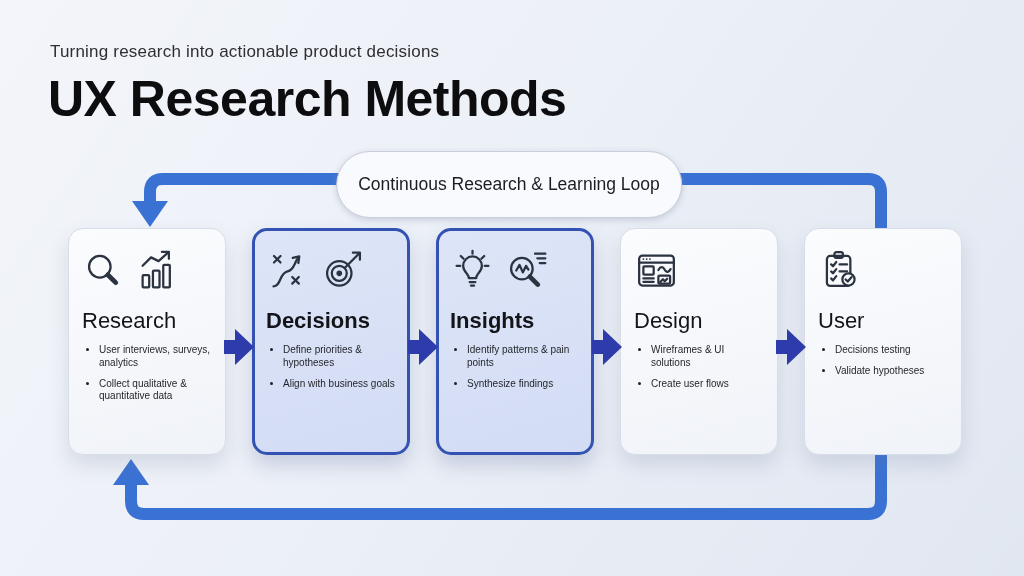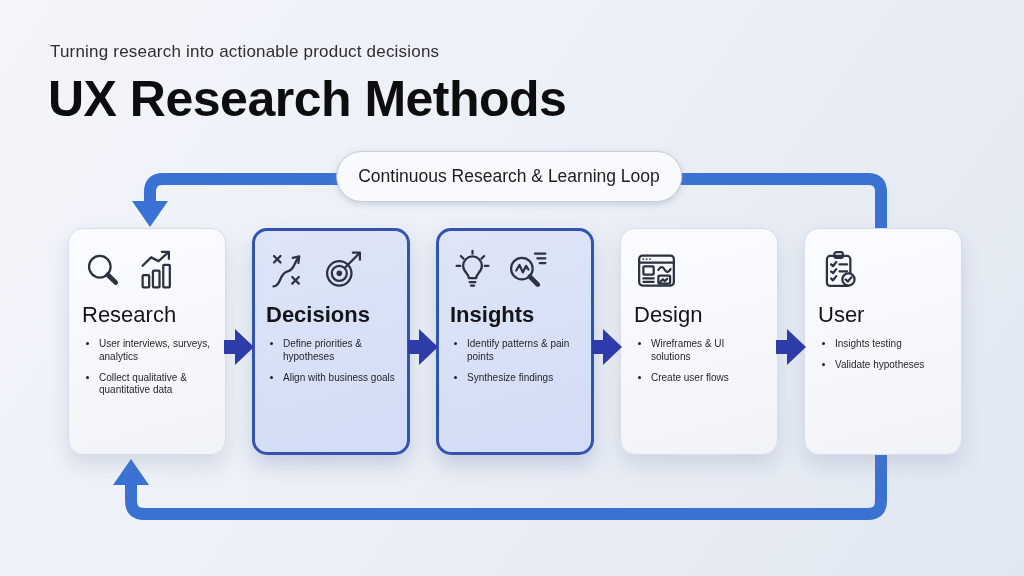--- a/index.html
+++ b/index.html
@@ -13,38 +13,38 @@
 
   .overlay-svg{position:absolute;left:0;top:0;z-index:1;}
   .arrows-svg{position:absolute;left:0;top:0;z-index:3;pointer-events:none;}
   .loop-line{fill:none;stroke:var(--loop-blue);stroke-width:12;}
   .loop-head{fill:var(--loop-blue);stroke:none;}
   .flow-arrow-shape{fill:var(--arrow-navy);stroke:none;}
 
   .loop-pill{
     position:absolute;left:509px;top:151px;transform:translateX(-50%);
     z-index:4;background:#f8fafd;border:1px solid #c8cedb;border-radius:999px;
-    height:33px;line-height:33px;padding:8px 21px;font-size:17.5px;color:#1c1d21;
+    height:33px;line-height:33px;padding:16px 21px;font-size:17.5px;color:#1c1d21;
     white-space:nowrap;box-shadow:0 2px 6px rgba(130,142,170,.35);
   }
 
   .cards-row{position:absolute;left:68px;top:228px;z-index:2;display:flex;gap:26px;}
   .card{
     width:158px;height:227px;box-sizing:border-box;border-radius:15px;
     padding:12px 13px;background:linear-gradient(165deg,#fbfcfe 0%,#f0f3f8 100%);
     border:1px solid #d8dde7;box-shadow:0 10px 20px rgba(105,118,150,.20);
   }
   .card.highlighted{
     background:linear-gradient(165deg,#dee5f8 0%,#d2dcf4 100%);
     border:3px solid var(--hl-border);padding:10px 11px;
     box-shadow:0 10px 20px rgba(85,100,150,.25);
   }
   .card-icons{display:flex;align-items:center;gap:10px;height:54px;margin-top:2px;color:var(--icon-stroke);}
   .card-icons svg{width:45px;height:45px;}
-  .card-title{font-size:22px;color:#141519;margin-top:5px;}
+  .card-title{font-size:22px;color:#141519;margin-top:11px;}
   .card.highlighted .card-title{font-weight:700;}
   ul.card-bullets{margin:10px 0 0;padding-left:17px;font-size:10px;color:#1f2126;line-height:1.28;}
   ul.card-bullets li{margin-bottom:8px;}
 </style>
 </head>
 <body>
 
 <div class="stage">
 
   <div class="subtitle">Turning research into actionable product decisions</div>
@@ -189,19 +189,19 @@
               <path d="M14 25 l2 2 3.5 -4.5"></path>
               <path d="M23 25 h8"></path>
               <path d="M14 32.5 l2 2 3.5 -4.5"></path>
               <circle cx="32.5" cy="33.5" r="6.5" fill="#fafbfe"></circle>
               <path d="M29.5 33.5 l2.2 2.3 4 -4.6"></path>
             </svg>
           </span>
         </div>
       <div class="card-title">User</div>
       <ul class="card-bullets">
-          <li>Insights testing</li>
+          <li>Decisions testing</li>
           <li>Validate hypotheses</li>
         </ul>
     </div>
   </div>
 
 </div>
 
 </body></html>

